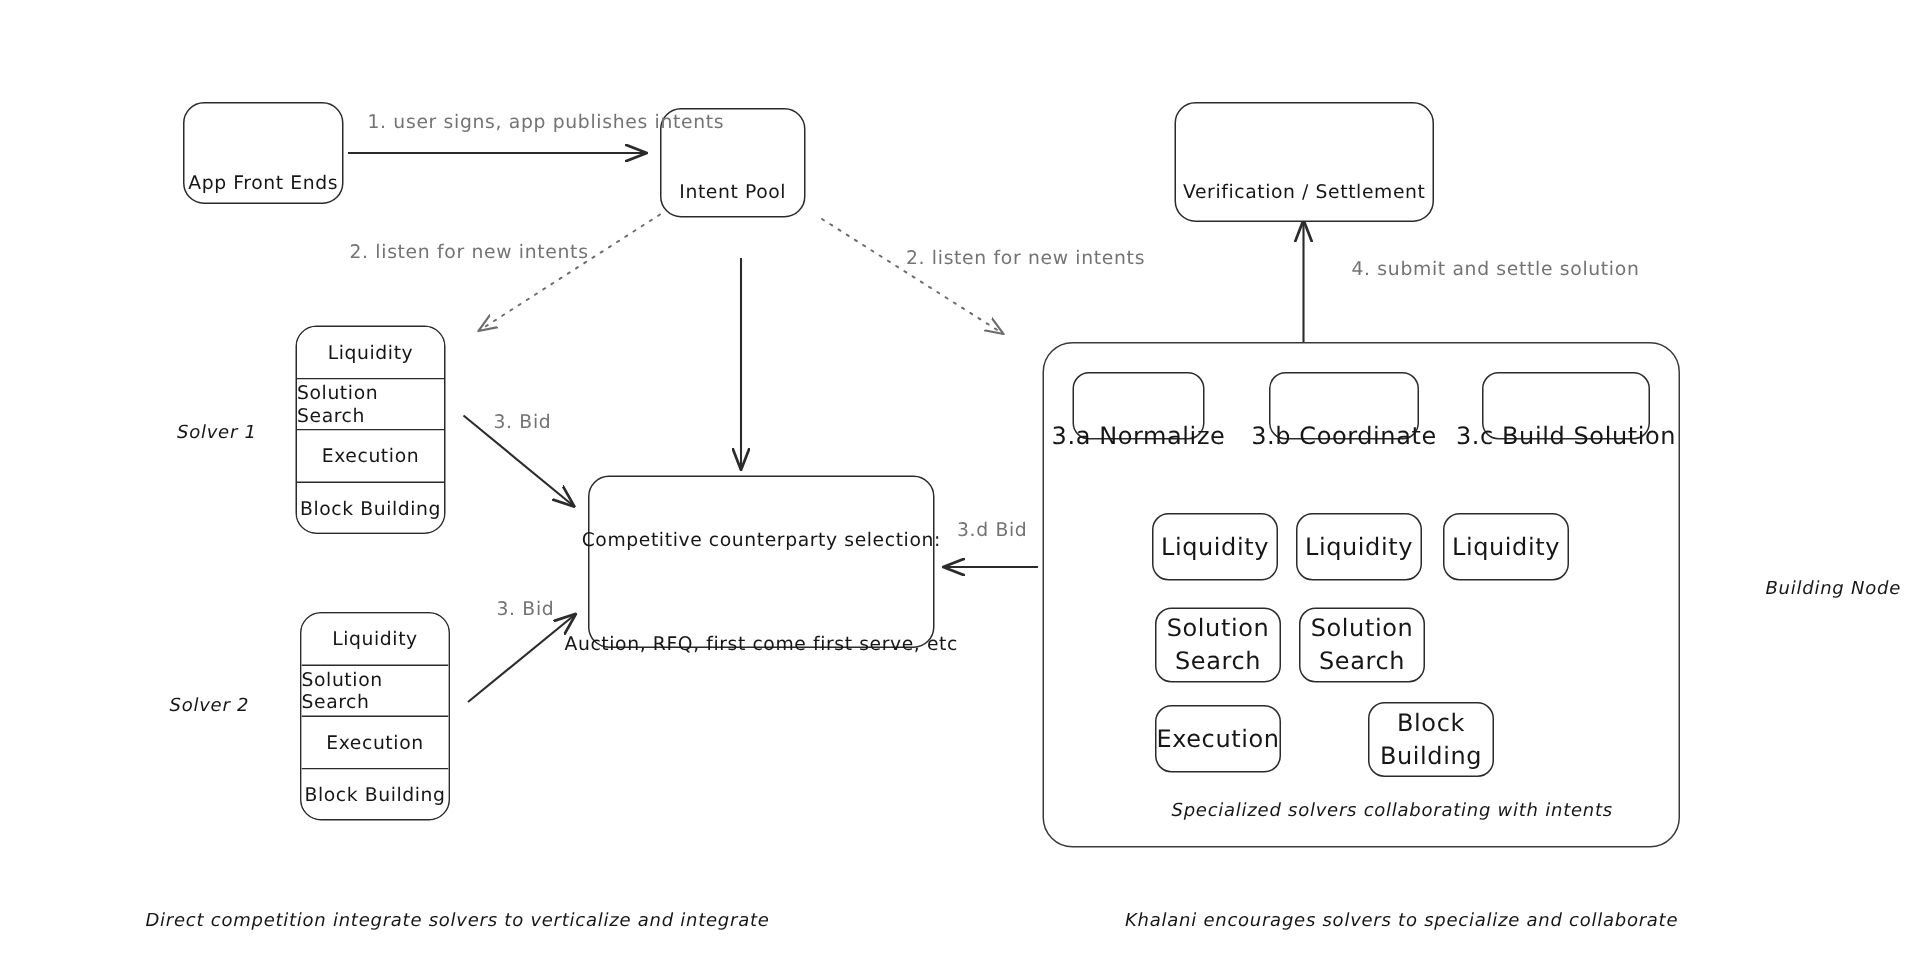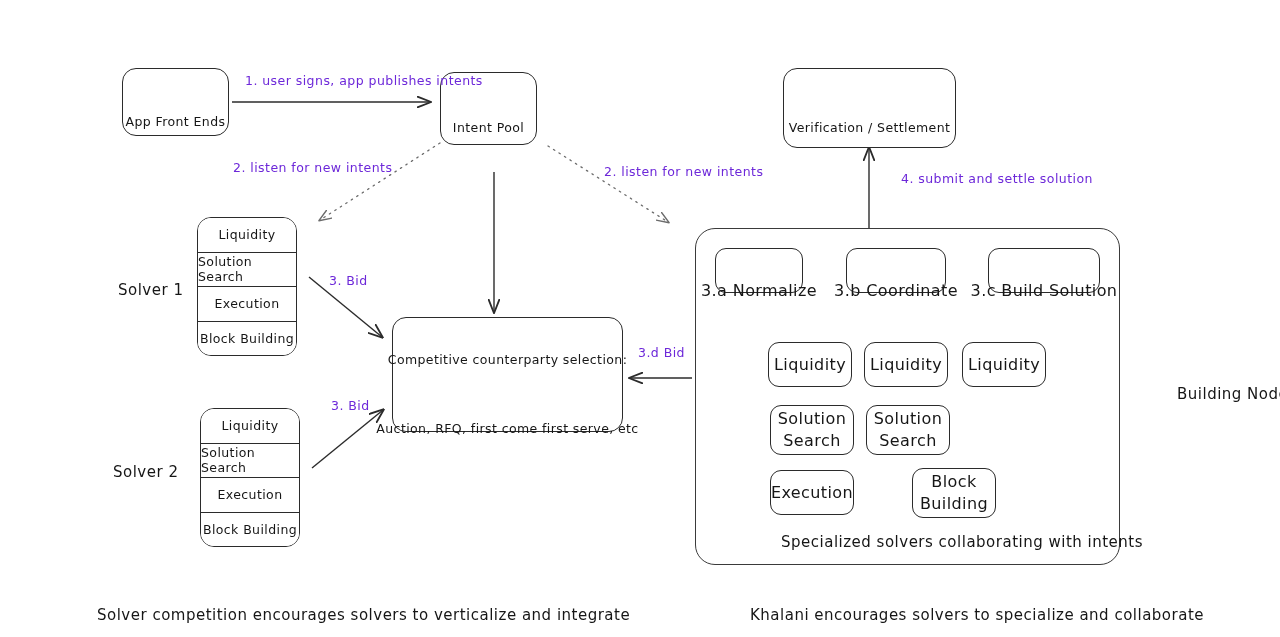--- a/index.html
+++ b/index.html
@@ -72,30 +72,31 @@
   }
   .container-box {
     position: absolute;
     box-sizing: border-box;
     border: 1.4px solid #3a3a3a;
     border-radius: 20px;
     background: #ffffff;
   }
   .caption {
     position: absolute;
-    font-size: 15px;
+    font-size: 12px;
     letter-spacing: 0.5px;
     color: #161616;
     white-space: nowrap;
+    font-style: italic;
   }
   .edge-label {
     position: absolute;
     font-size: 12.5px;
     letter-spacing: 0.45px;
-    color: #6d28d9;
+    color: #737373;
     white-space: nowrap;
   }
   .multiline {
     flex-direction: column;
   }
   .multiline span {
     display: block;
   }
   .node .txt-line {
     display: block;
@@ -225,16 +226,16 @@
   <div class="caption" style="left:1177px; top:385px;">Building Node</div>
 
   <div class="edge-label" style="left:245px; top:73px;">1. user signs, app publishes intents</div>
   <div class="edge-label" style="left:233px; top:160px;">2. listen for new intents</div>
   <div class="edge-label" style="left:604px; top:164px;">2. listen for new intents</div>
   <div class="edge-label" style="left:329px; top:273px;">3. Bid</div>
   <div class="edge-label" style="left:331px; top:398px;">3. Bid</div>
   <div class="edge-label" style="left:638px; top:345px;">3.d Bid</div>
   <div class="edge-label" style="left:901px; top:171px;">4. submit and settle solution</div>
 
-  <div class="caption" style="left:97px; top:606px;">Solver competition encourages solvers to verticalize and integrate</div>
+  <div class="caption" style="left:97px; top:606px;">Direct competition integrate solvers to verticalize and integrate</div>
   <div class="caption" style="left:750px; top:606px;">Khalani encourages solvers to specialize and collaborate</div>
 
 </div>
 
 </body></html>

